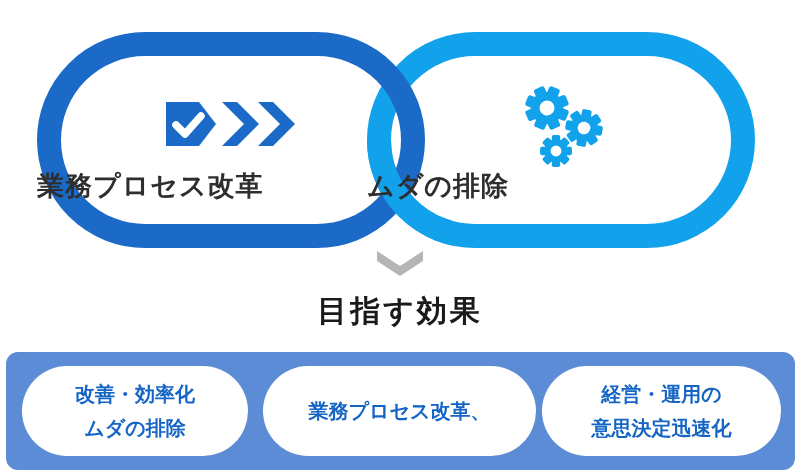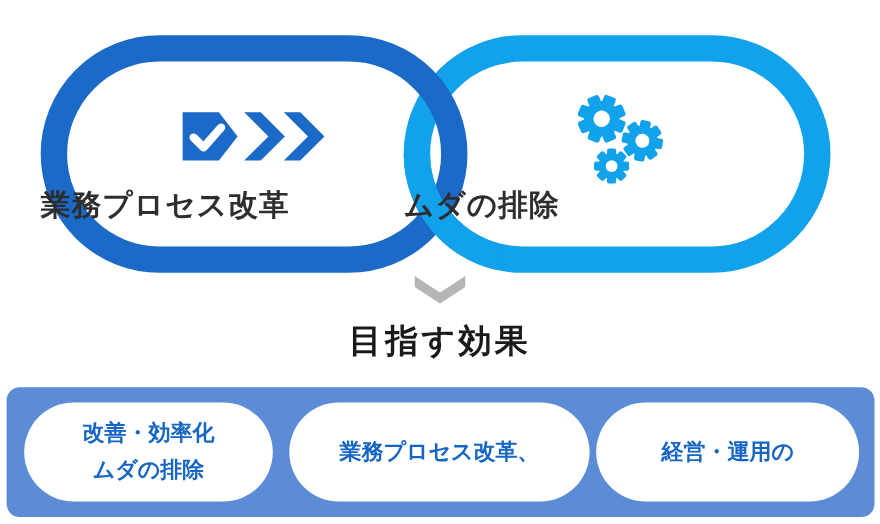--- a/index.html
+++ b/index.html
@@ -128,16 +128,17 @@
   <div class="banner">
     <div class="pill pill-1">
       <span>改善・効率化</span>
       <span>ムダの排除</span>
     </div>
     <div class="pill pill-2">
       <span>業務プロセス改革、</span>
     </div>
     <div class="pill pill-3">
       <span>経営・運用の</span>
+      <span>意思決定迅速化</span>
     </div>
   </div>
 
 </div>
 
 </body></html>

